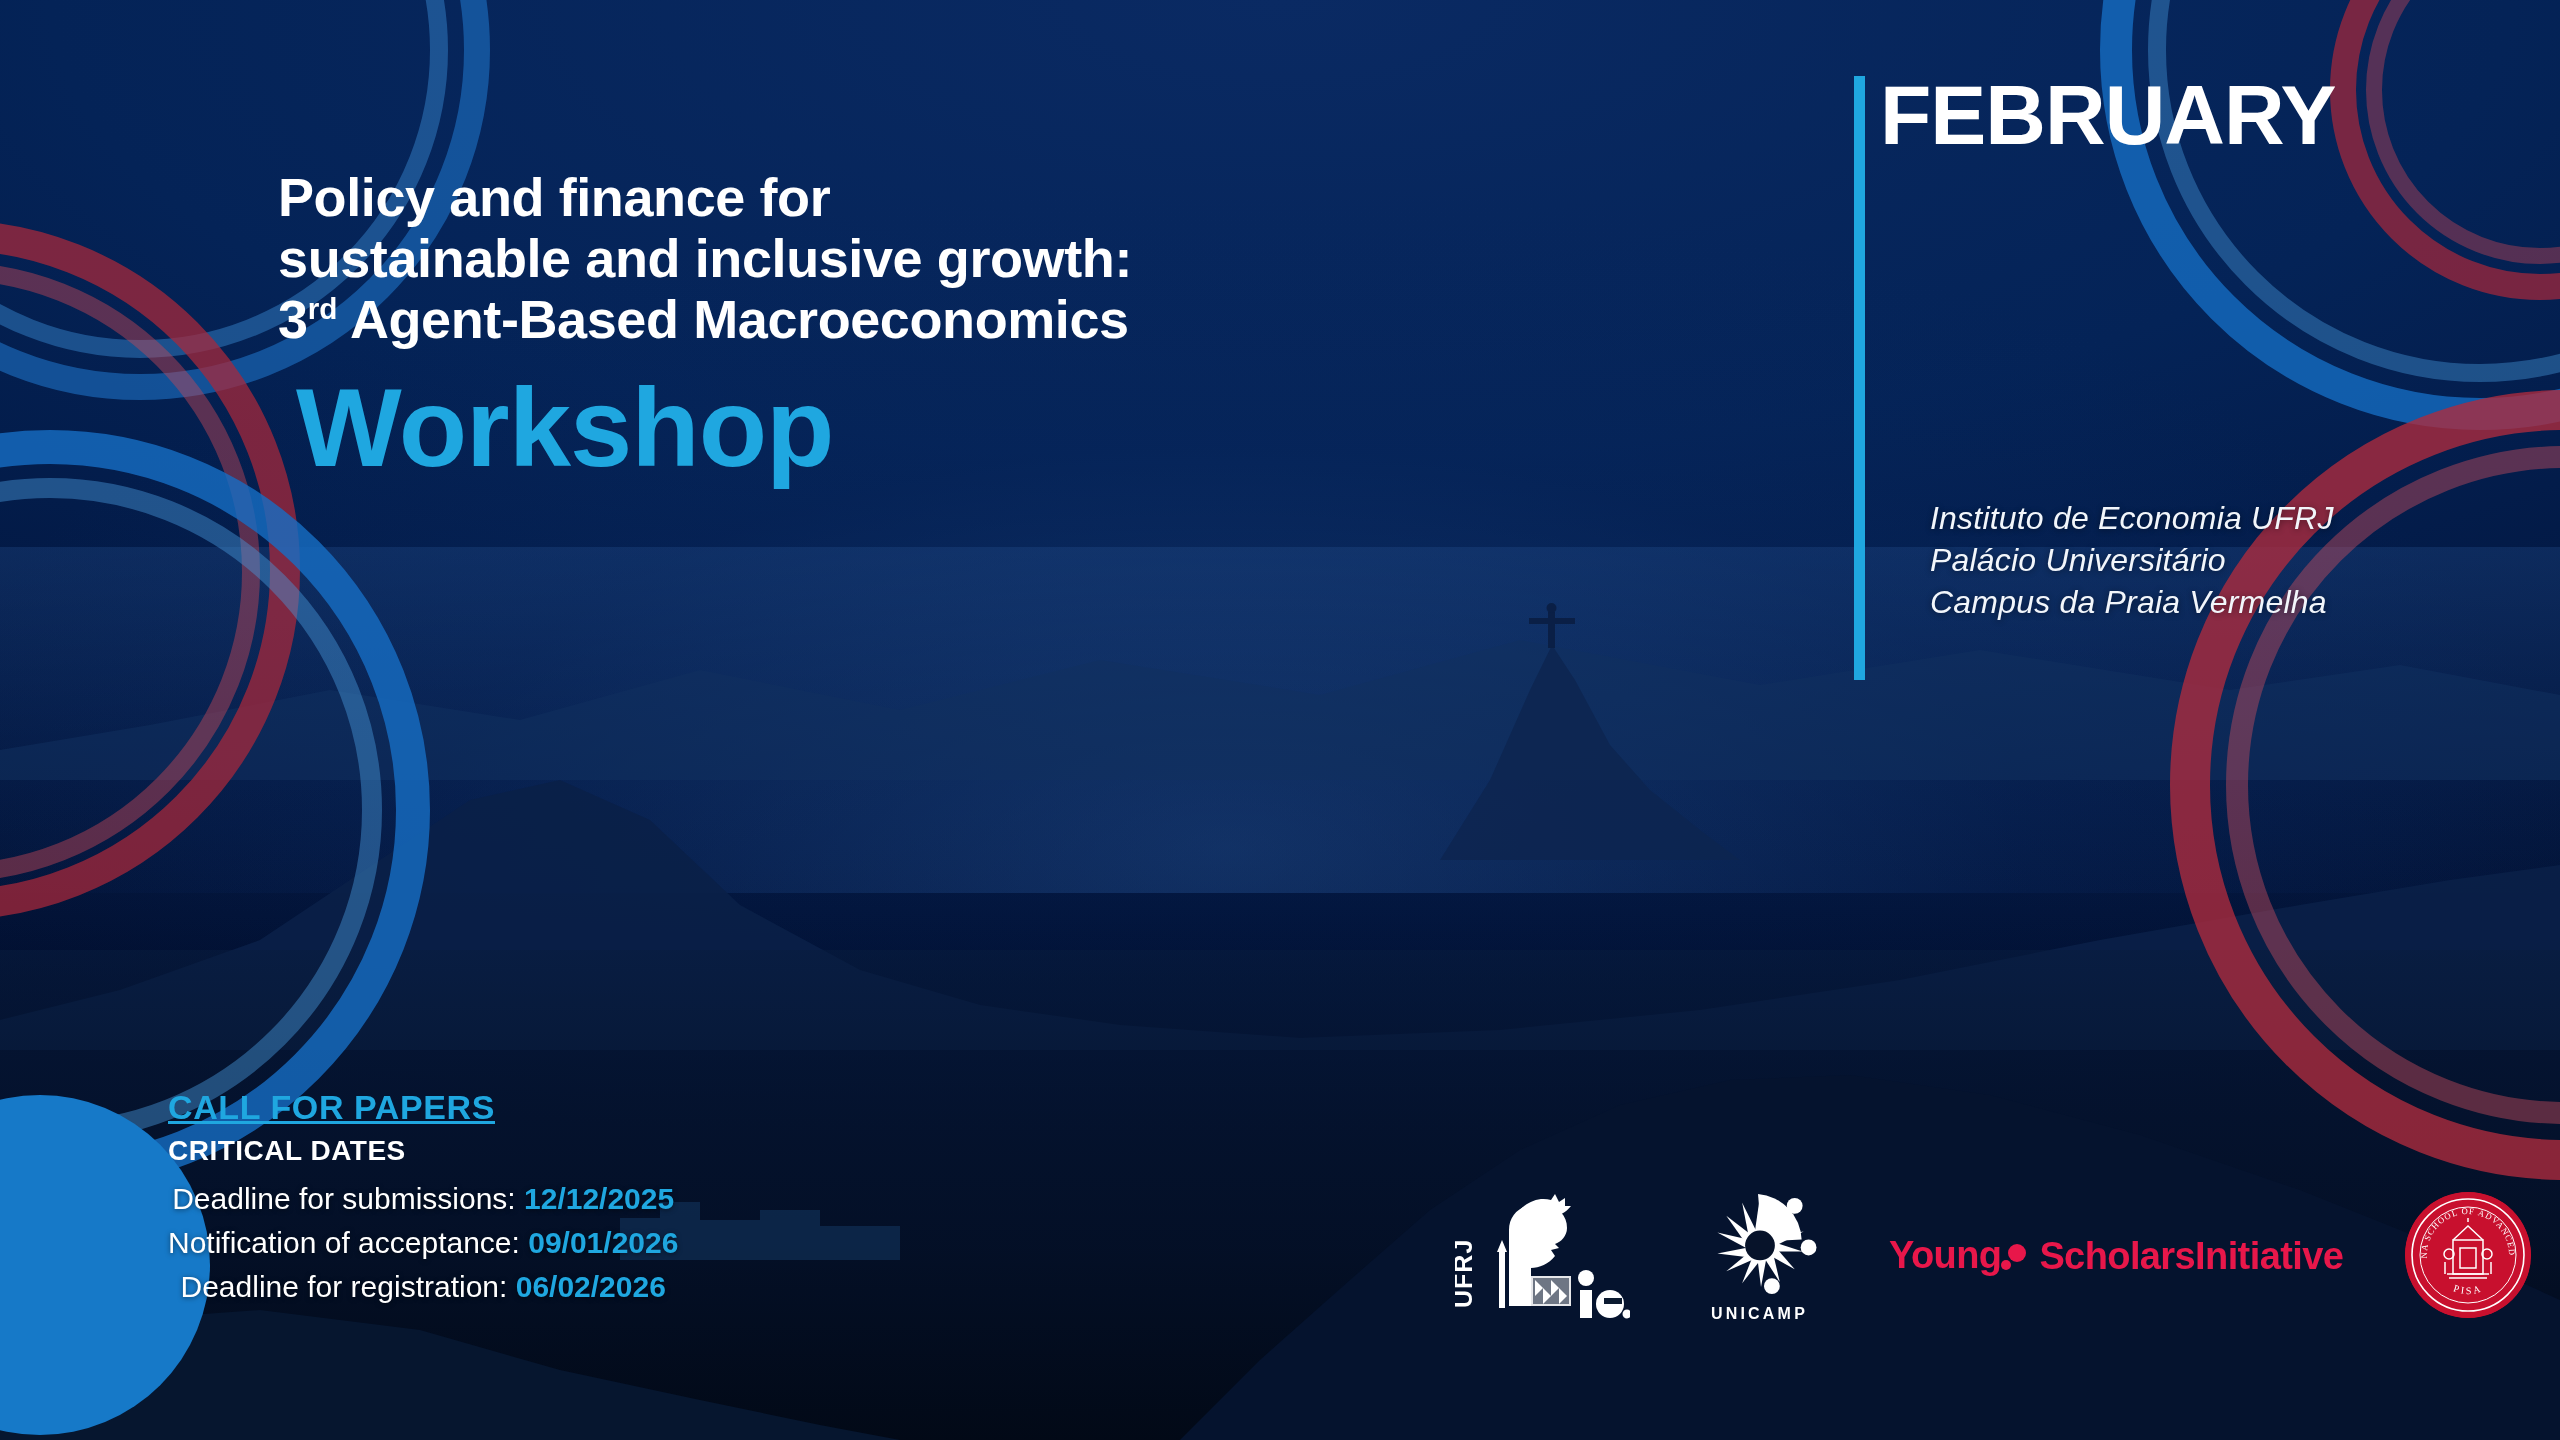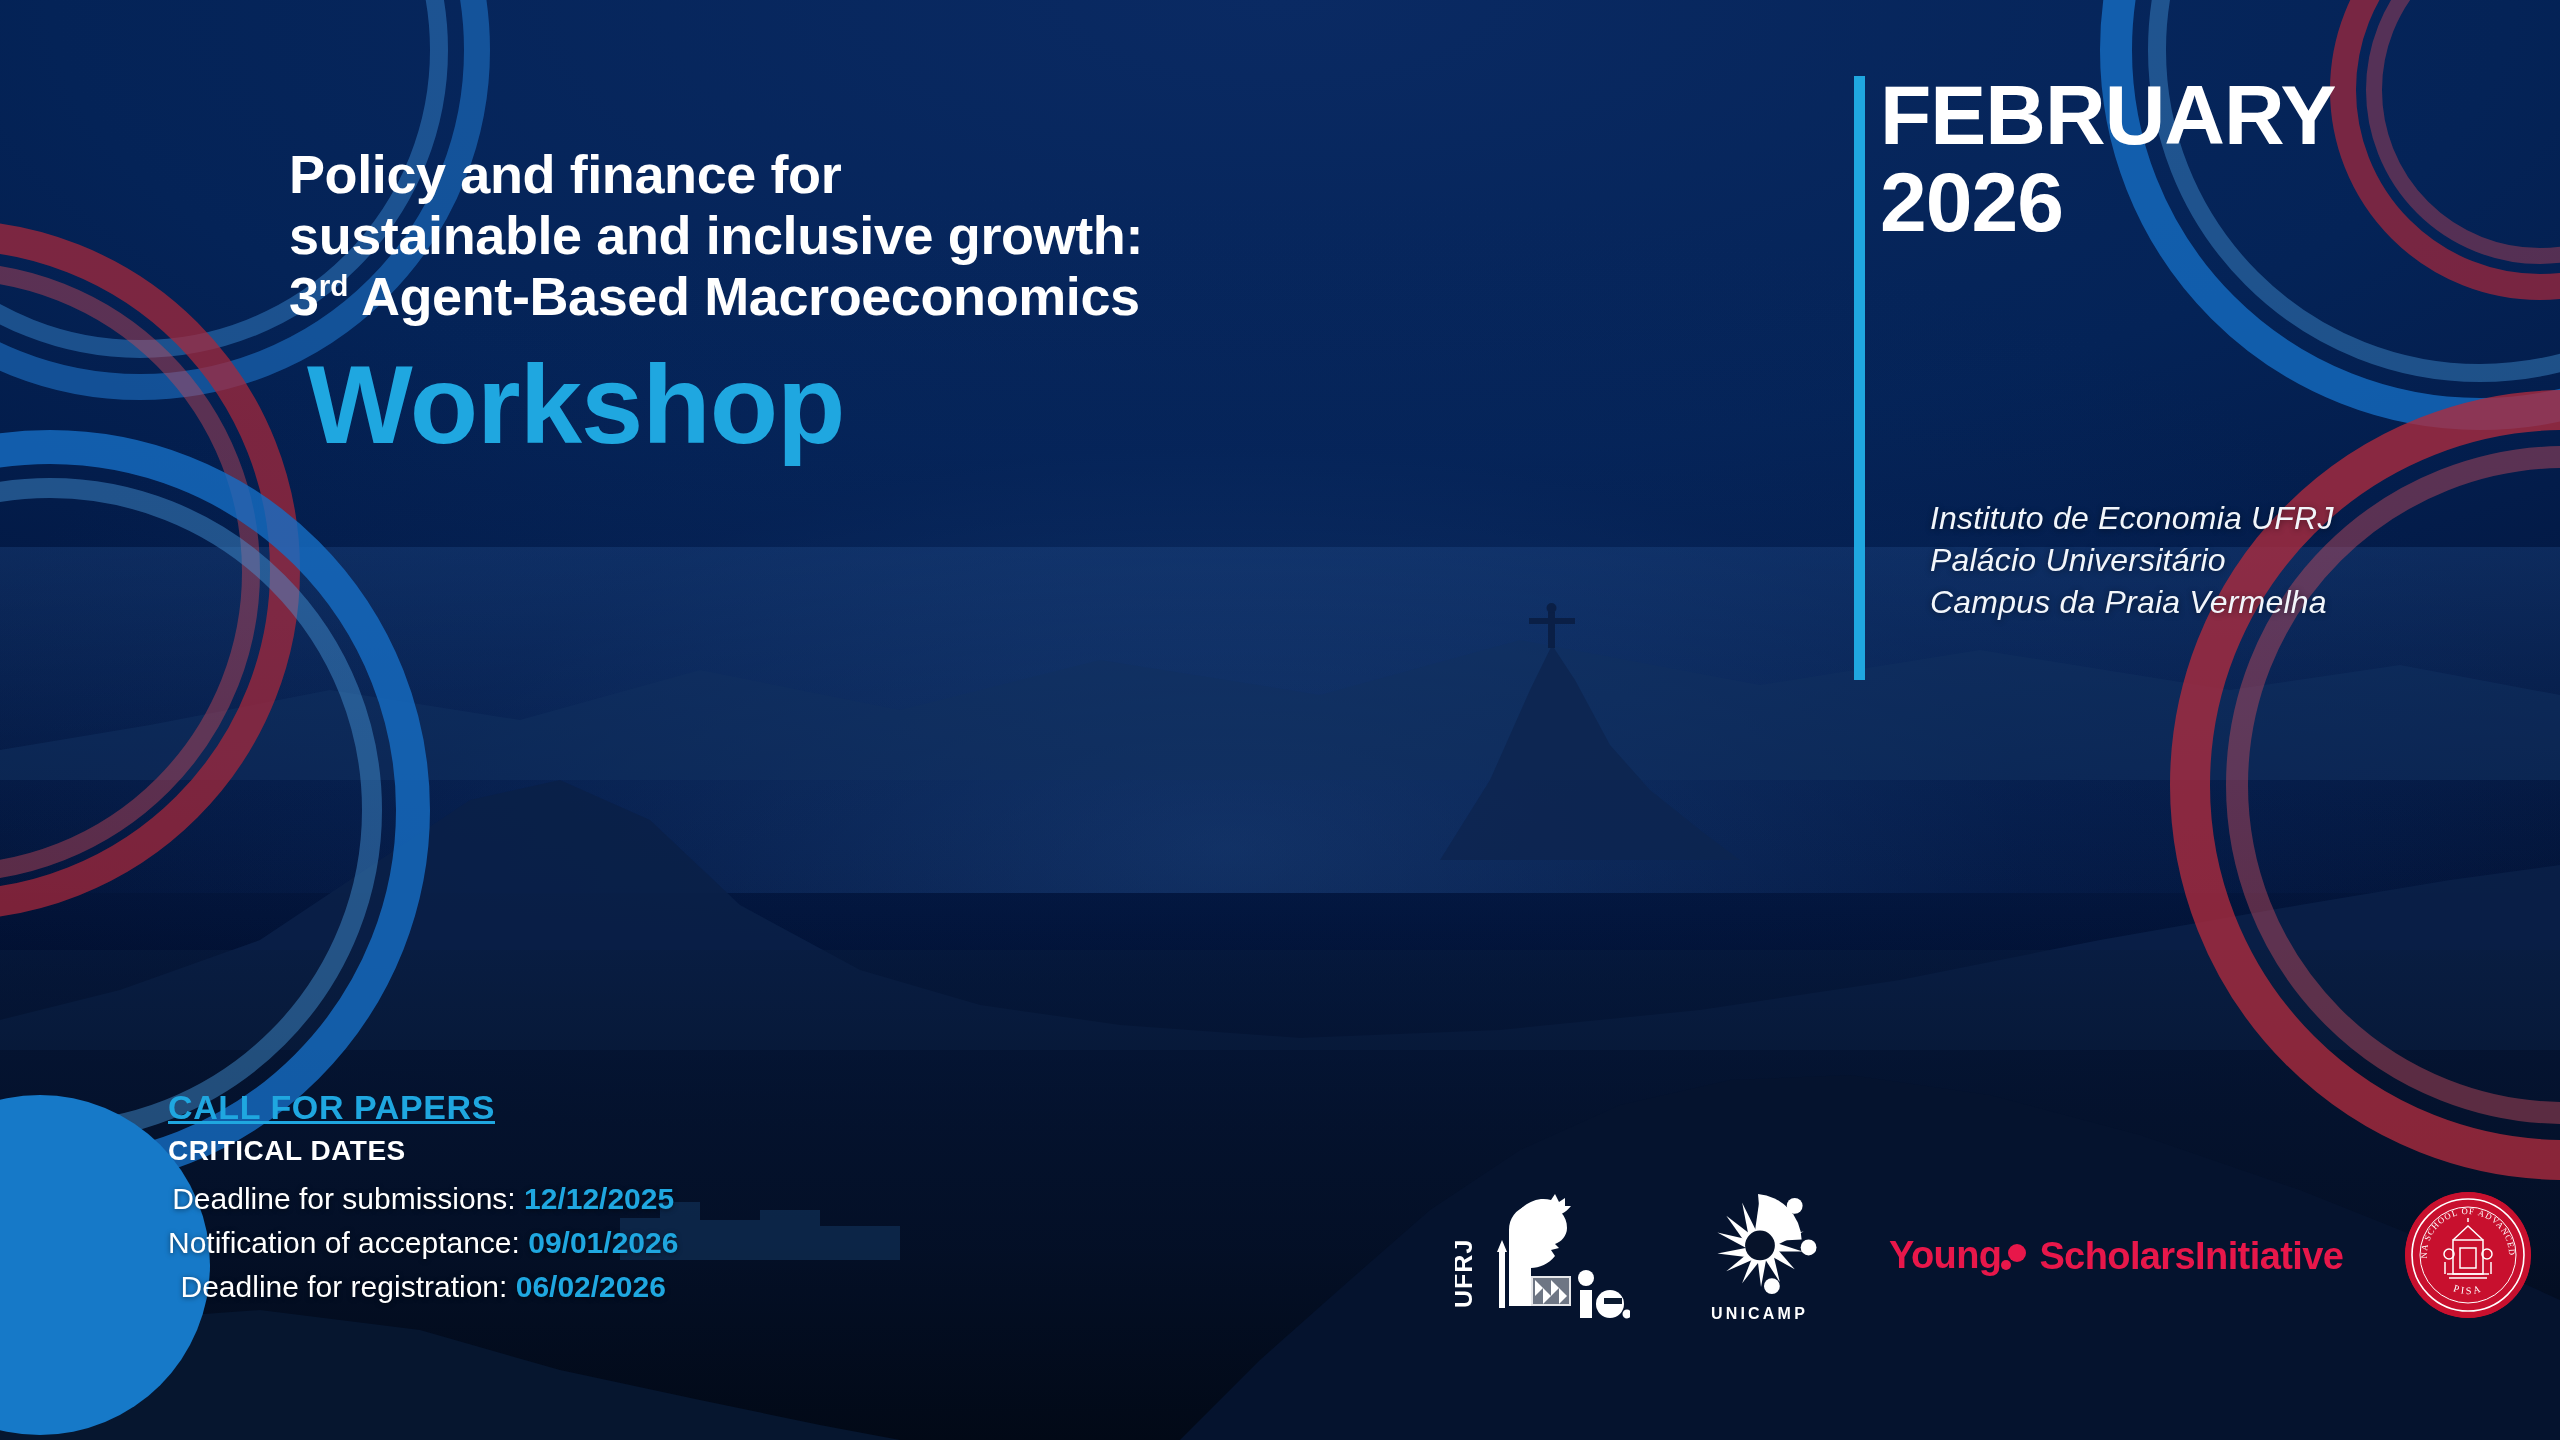--- a/index.html
+++ b/index.html
@@ -34,21 +34,21 @@
   .ridge svg { display:block; width:100%; height:100%; }
   
   .rings { position:absolute; inset:0; z-index:3; pointer-events:none; }
   .ring {
     position:absolute; border-radius:50%;
     border-style:solid;
   }
   .dot-circle { position:absolute; border-radius:50%; }
   
   .content { position:absolute; inset:0; z-index:6; }
-  .title-block { position:absolute; left:278px; top:144px; width:1300px;margin-left:11px; }
+  .title-block { position:absolute; left:278px; top:167px; width:1300px; }
   .title-line {
     color:#ffffff;
     font-size:54px;
     font-weight:700;
     line-height:1.13;
     letter-spacing:-0.4px;
     white-space:nowrap;
   }
   .title-line sup {
     font-size:.55em;
@@ -210,21 +210,20 @@
     <div class="title-block">
       <div class="title-line">Policy and finance for</div>
       <div class="title-line">sustainable and inclusive growth:</div>
       <div class="title-line"><span>3</span><sup>rd</sup> <span>Agent-Based Macroeconomics</span></div>
       <div class="workshop">Workshop</div>
     </div>
 
     <div class="date-block">
       <div class="date-bar"></div>
       <div class="date-line">FEBRUARY</div>
-      <div class="date-line">2026</div>
     </div>
 
     <div class="venue">
       <div>Instituto de Economia UFRJ</div>
       <div>Palácio Universitário</div>
       <div>Campus da Praia Vermelha</div>
     </div>
 
     <div class="cfp">
       <div class="cfp-head">CALL FOR PAPERS</div>

